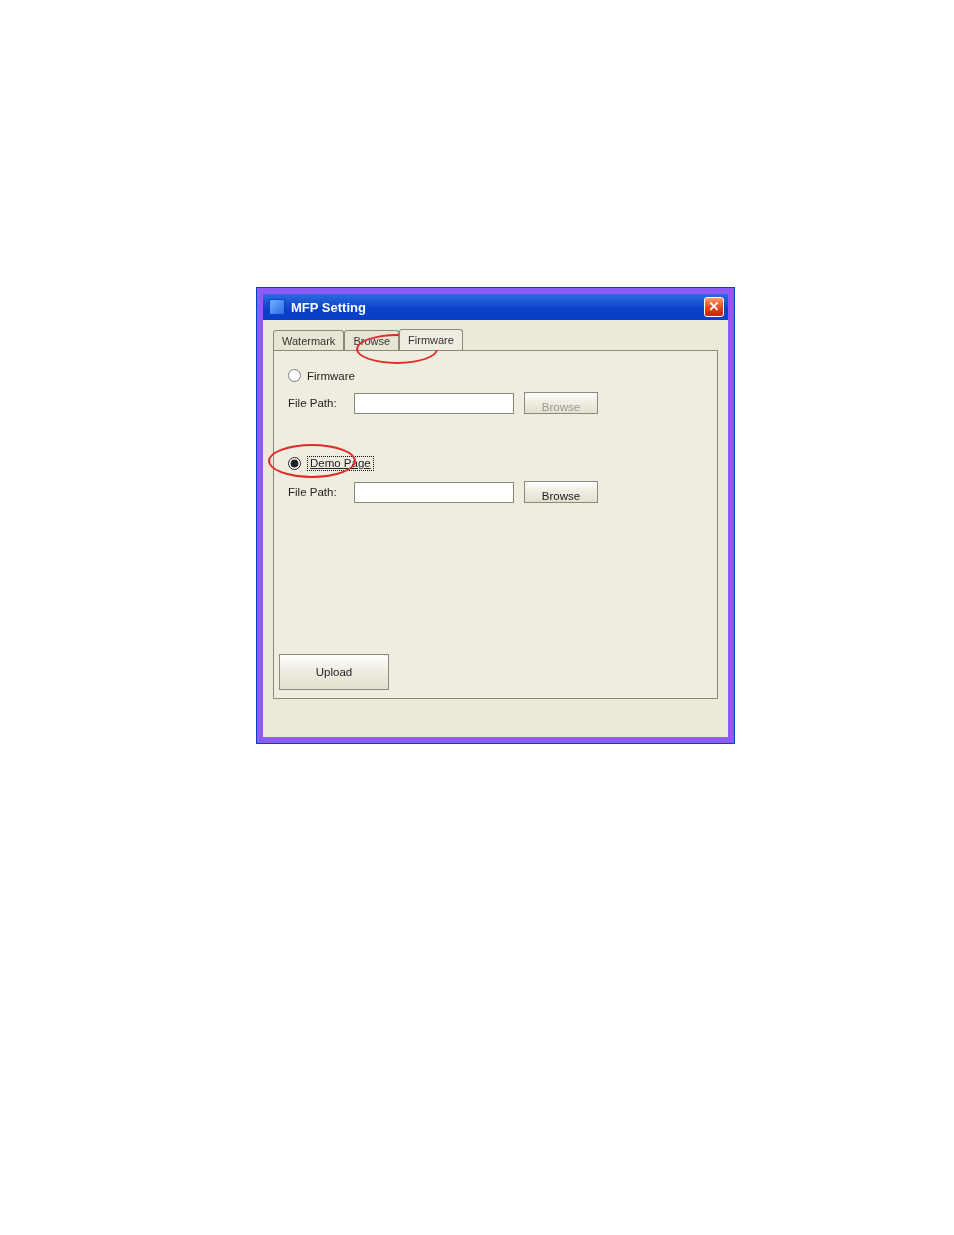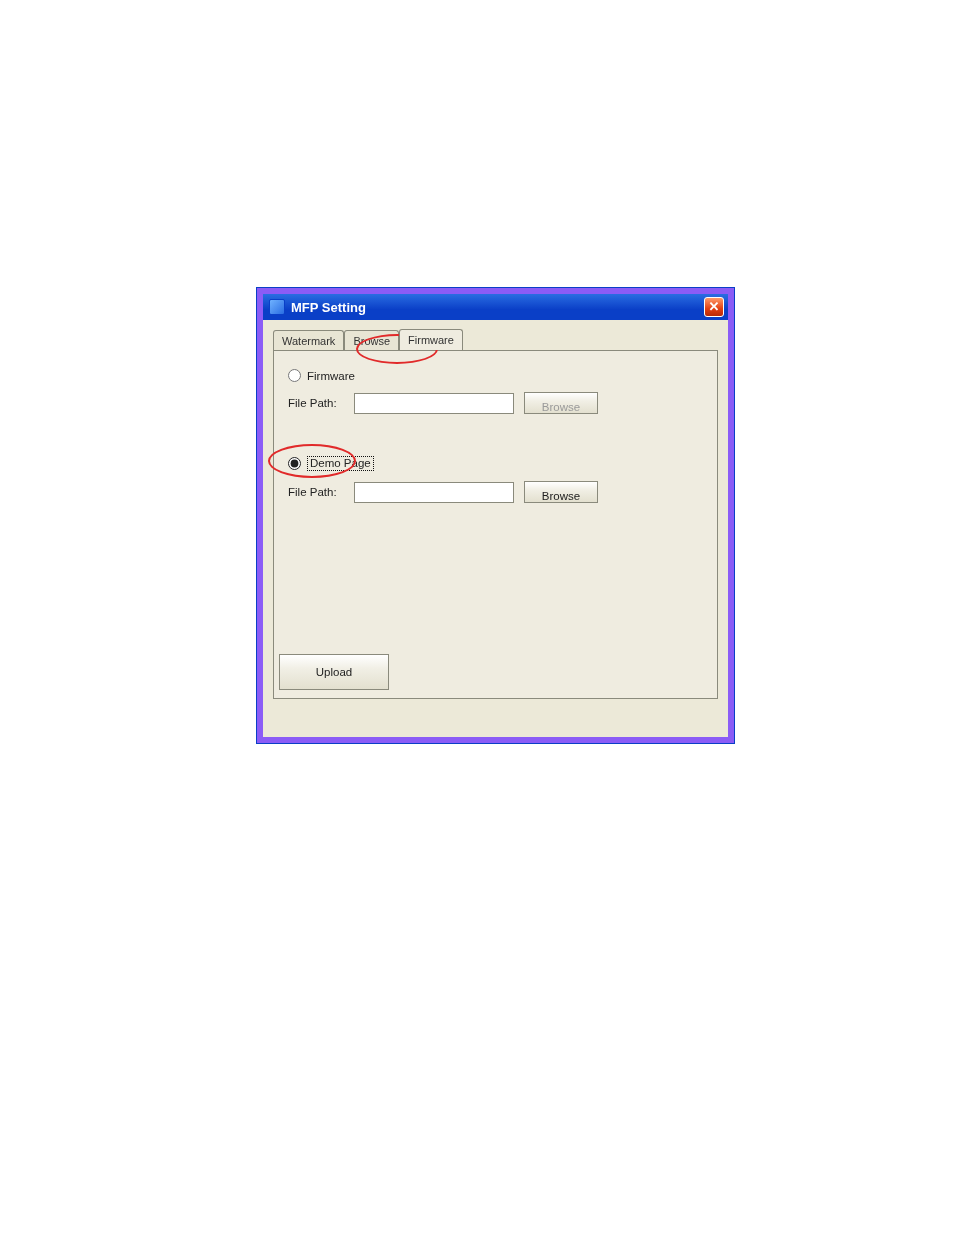--- a/index.html
+++ b/index.html
@@ -208,20 +208,21 @@
     margin:0;
     width:13px;
     height:13px;
     accent-color:#222;
   }
   .dotted-box {
     border: 1px dotted #111;
     padding: 0 2px;
     display: inline-block;
     line-height: 13px;
+    text-decoration: underline;
   }
   
   .ring {
     position: absolute;
     border: 2px solid #e12a2a;
     border-radius: 50%;
     pointer-events: none;
   }
 </style>
 </head>

